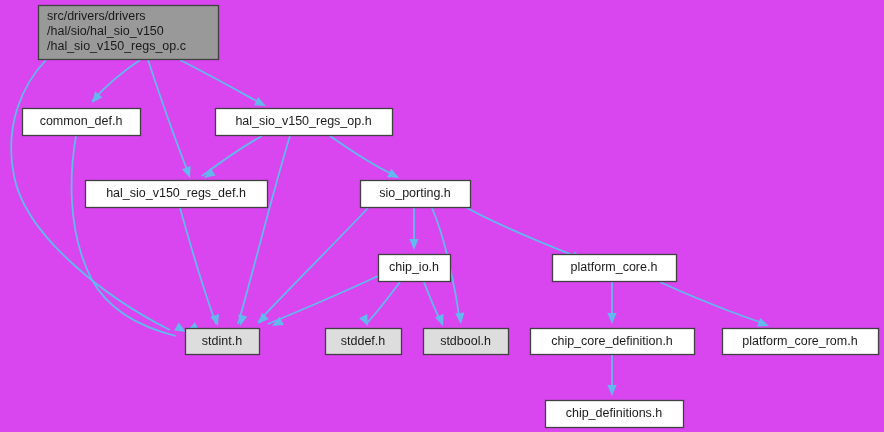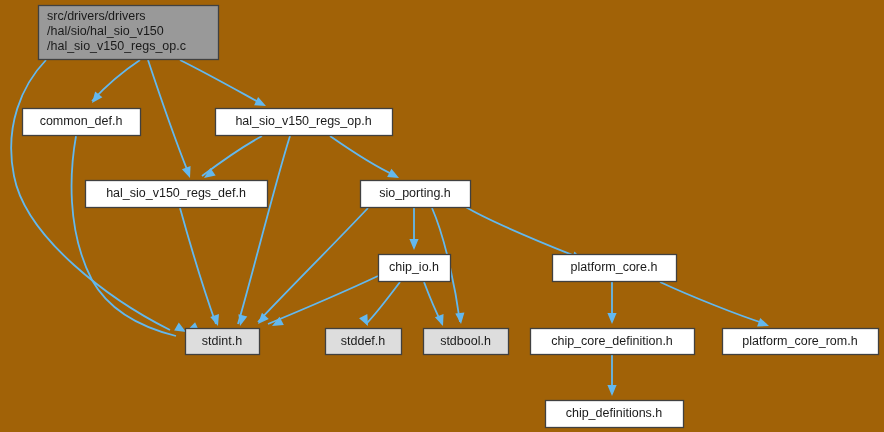--- a/index.html
+++ b/index.html
@@ -4,21 +4,21 @@
 <style>
   html, body {
     margin: 0;
     padding: 0;
     background: #000000;
   }
   #graph-root {
     position: relative;
     width: 884px;
     height: 432px;
-    background: #a16207;
+    background: #d946ef;
     overflow: hidden;
     font-family: "Liberation Sans", sans-serif;
   }
   svg.graph-canvas {
     position: absolute;
     top: 0; left: 0;
     width: 884px;
     height: 432px;
     display: block;
   }

